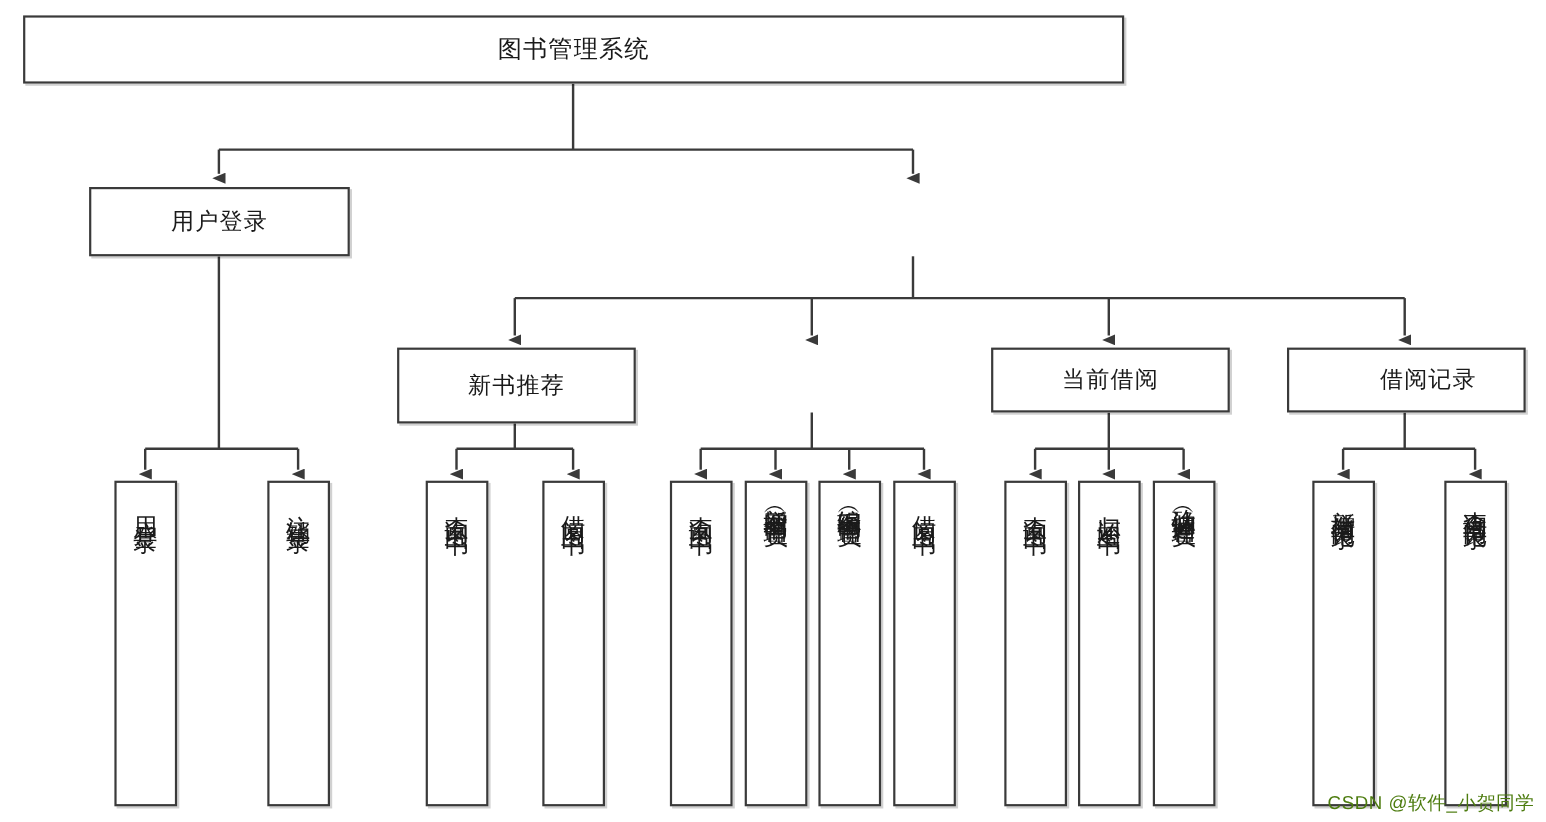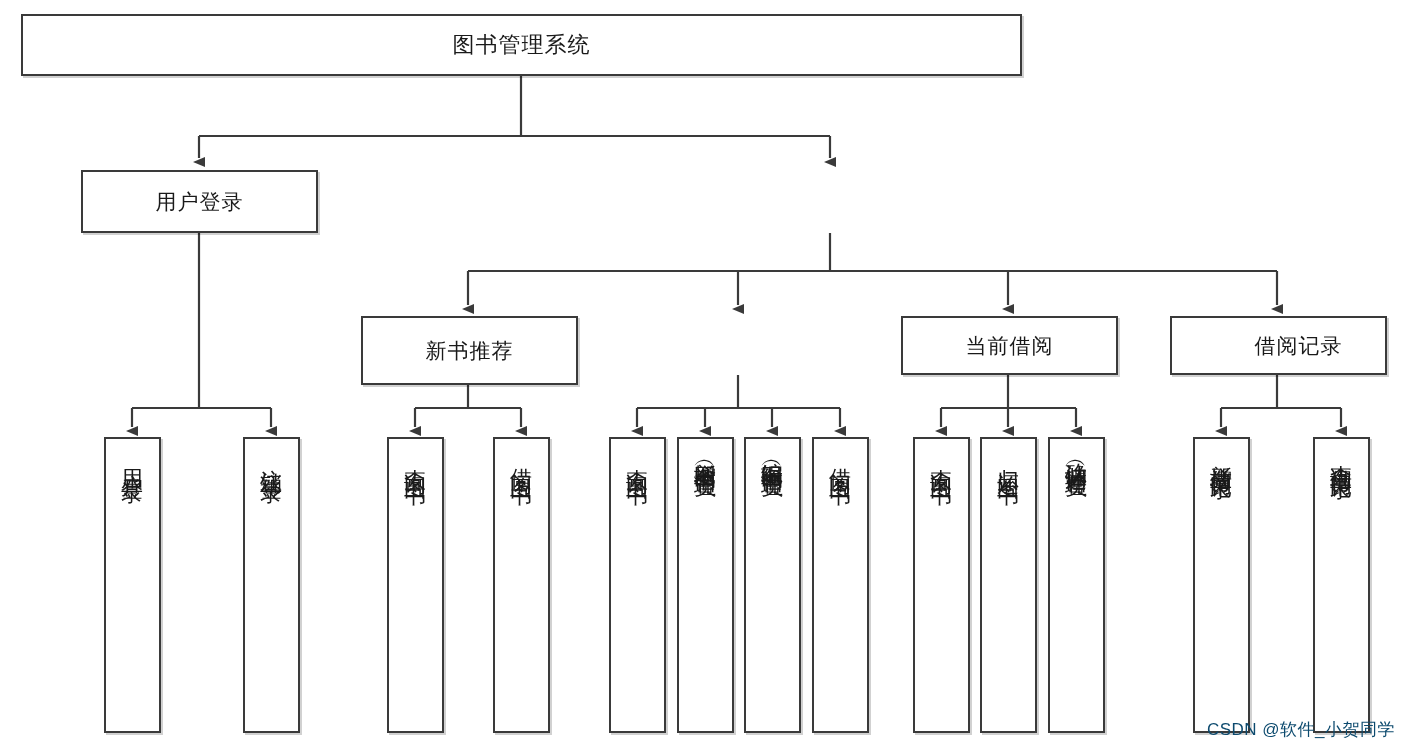--- a/index.html
+++ b/index.html
@@ -56,21 +56,21 @@
     color: #1a1a1a;
   }
   .node.root {
     font-size: 22px;
   }
   .watermark {
     position: absolute;
     right: 10px;
     bottom: 6px;
     font-size: 17px;
-    color: #0c4a6e;
+    color: #4d7c0f;
     letter-spacing: 0.5px;
     white-space: nowrap;
   }
 </style>
 </head>
 <body>
 
 <div id="canvas">
 
   <svg class="wires" viewBox="0 0 1405 747">

